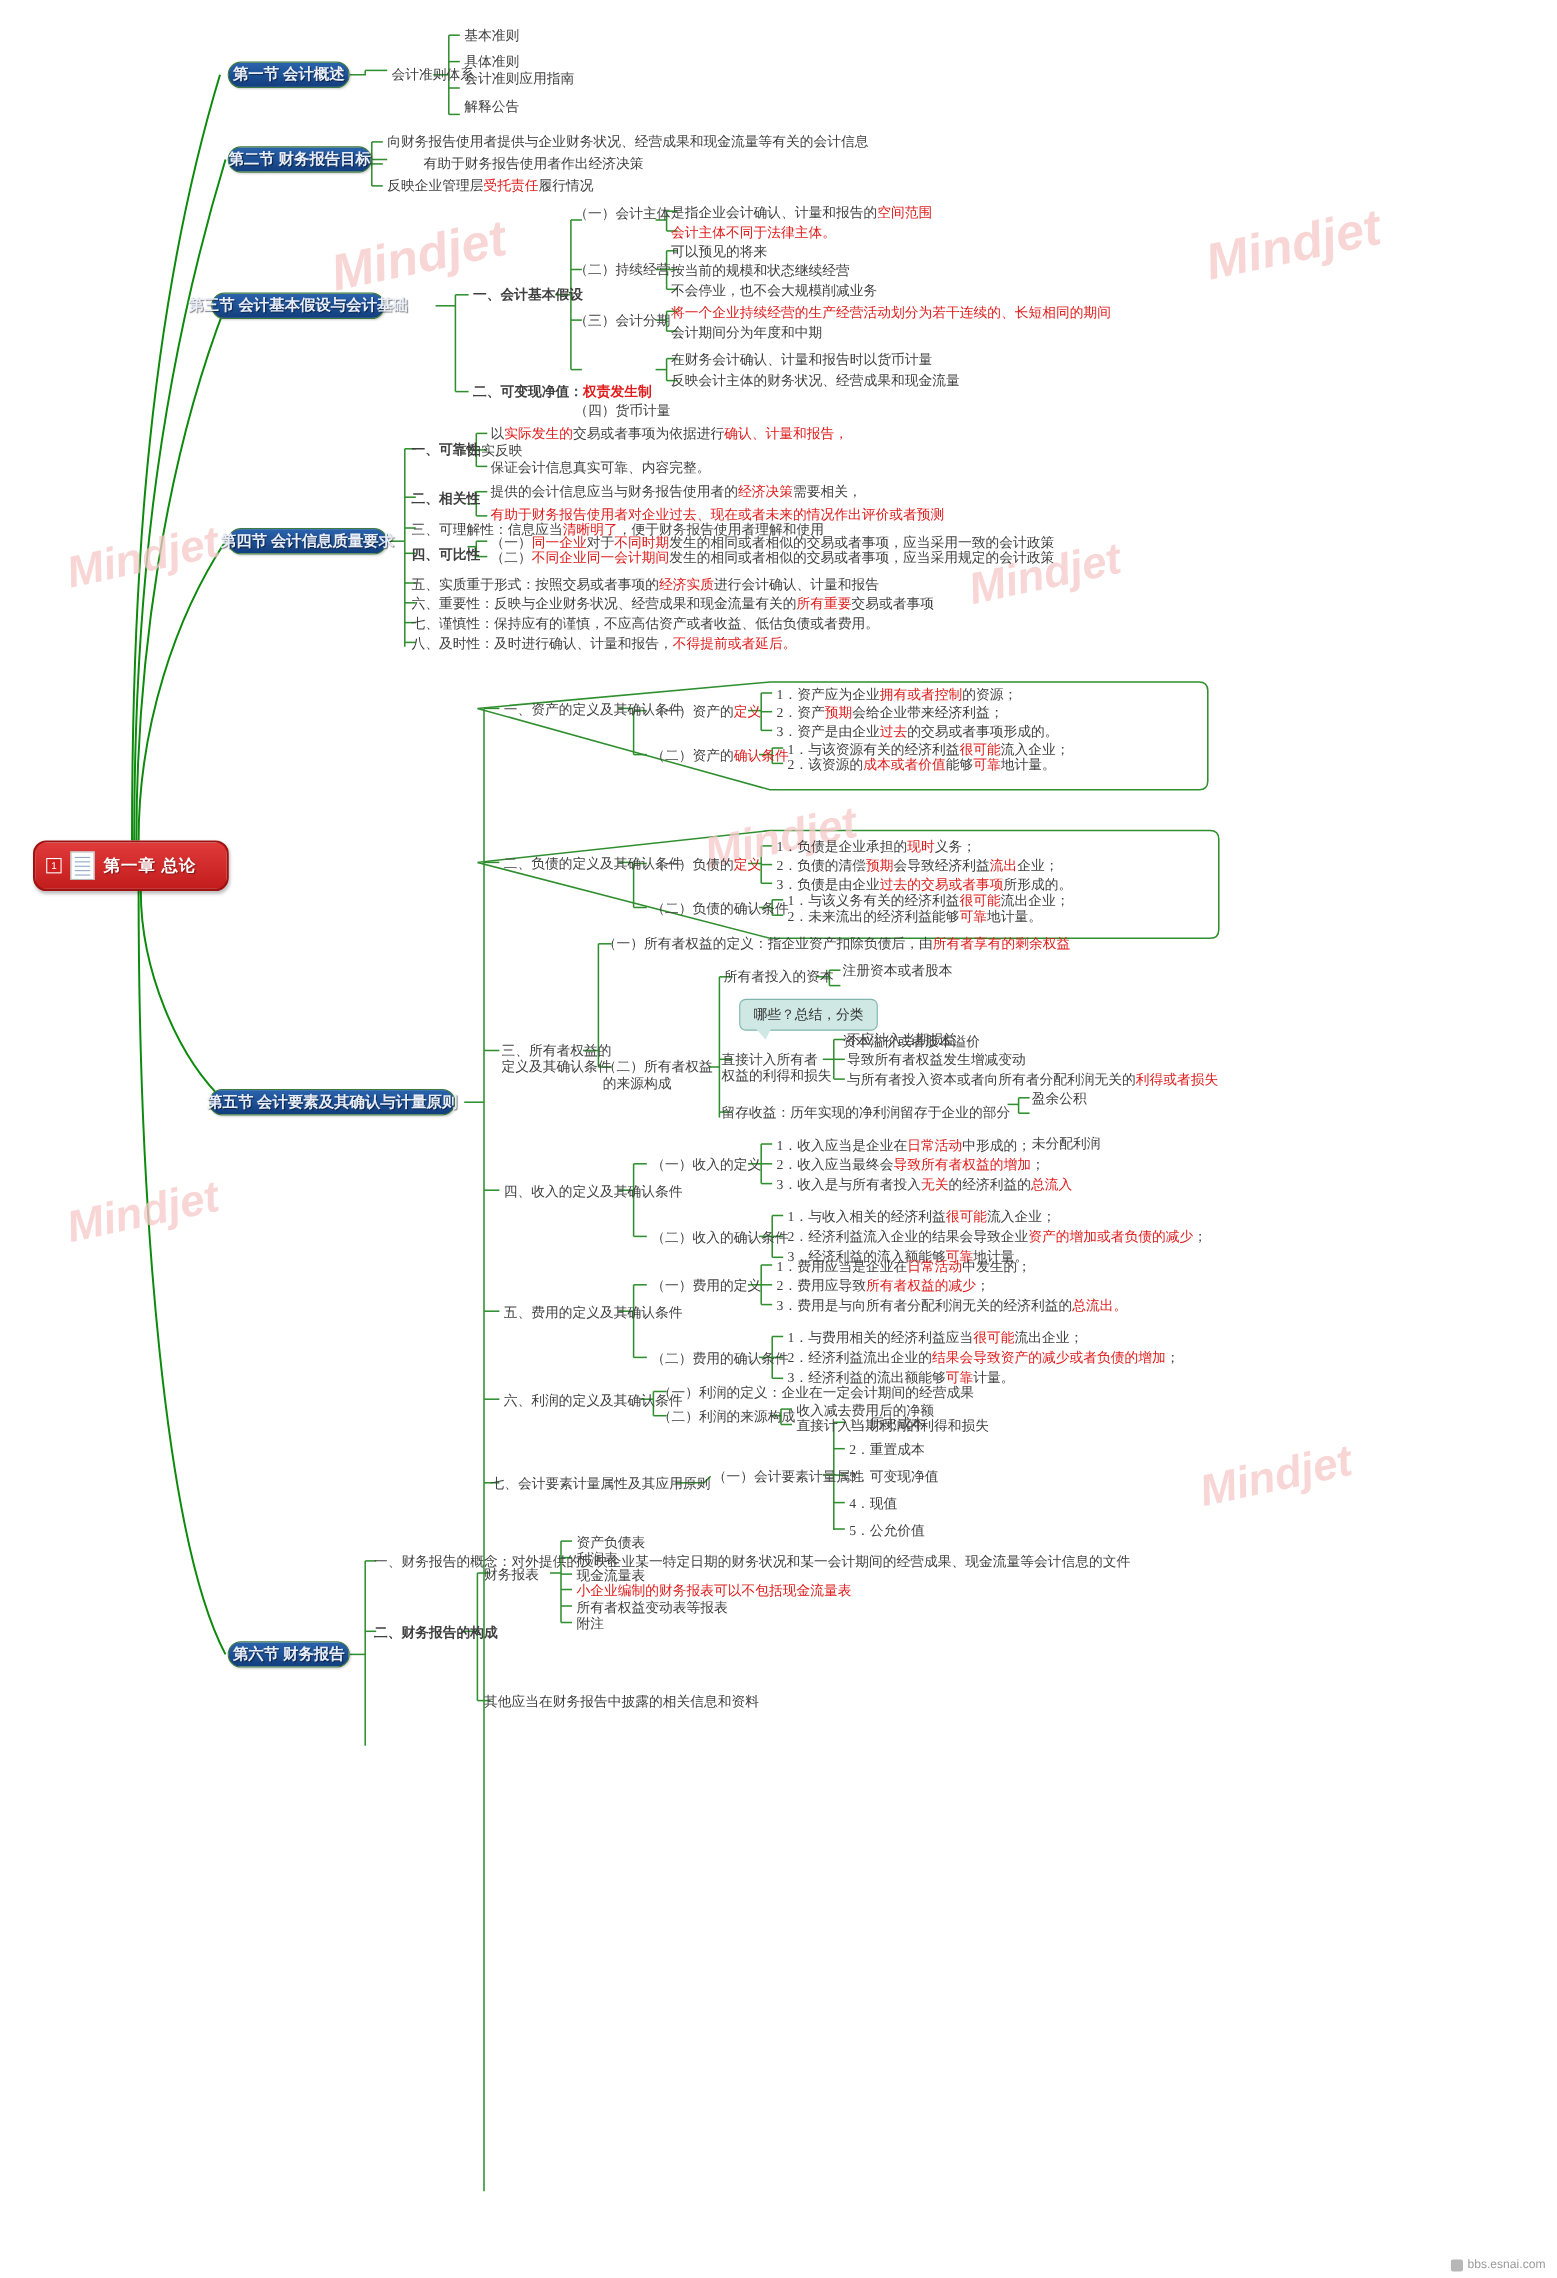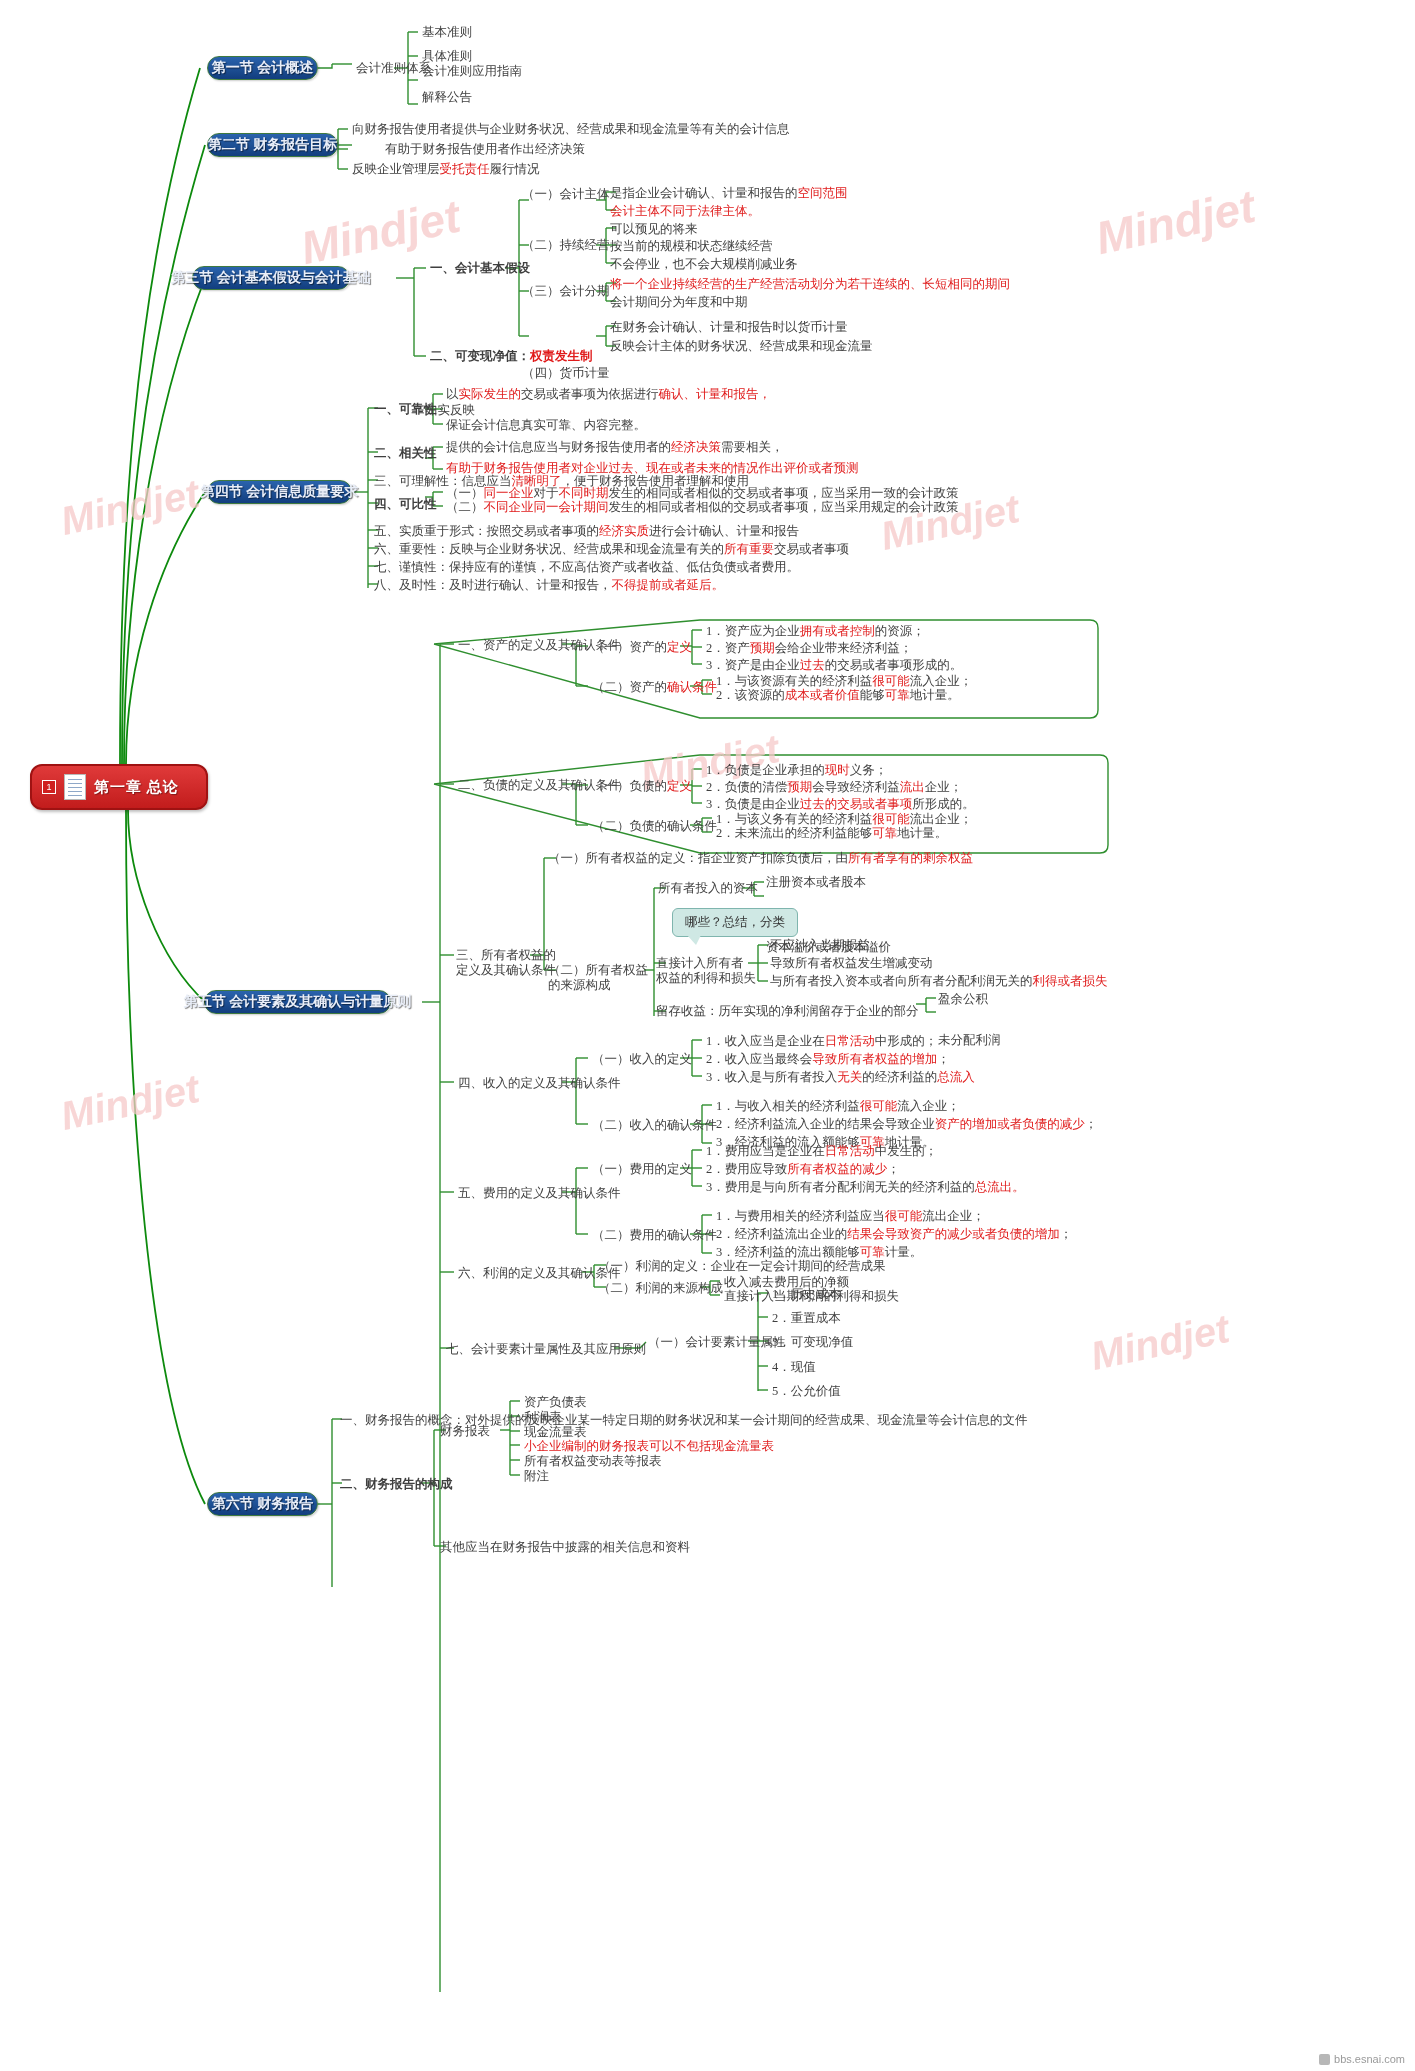--- a/index.html
+++ b/index.html
@@ -316,21 +316,21 @@
   <div class="central">
     <div class="badge">1</div>
     <div class="docicon"></div>
     <div class="ctitle">第一章 总论</div>
   </div>
 
   <div class="sec" style="left:207px; top:56px; width:111px;">第一节 会计概述</div>
   <div class="sec" style="left:207px; top:133px; width:131px;">第二节 财务报告目标</div>
   <div class="sec" style="left:192px; top:266px; width:158px;">第三节 会计基本假设与会计基础</div>
   <div class="sec" style="left:207px; top:480px; width:145px;">第四节  会计信息质量要求</div>
-  <div class="sec" style="left:204px; top:990px; width:187px;">第五节 会计要素及其确认与计量原则</div>
+  <div class="sec" style="left:190px; top:990px; width:224px;">第五节 会计要素及其确认与计量原则</div>
   <div class="sec" style="left:207px; top:1492px; width:111px;">第六节 财务报告</div>
 
   <div class="t" style="left:356px; top:61px;">会计准则体系</div>
   <div class="t" style="left:422px; top:25px;">基本准则</div>
   <div class="t" style="left:422px; top:49px;">具体准则</div>
   <div class="t" style="left:422px; top:64px;">会计准则应用指南</div>
   <div class="t" style="left:422px; top:90px;">解释公告</div>
 
   <div class="t" style="left:352px; top:122px;">向财务报告使用者提供与企业财务状况、经营成果和现金流量等有关的会计信息</div>
   <div class="t" style="left:341px; top:142px;margin-left:44px;">有助于财务报告使用者作出经济决策</div>

